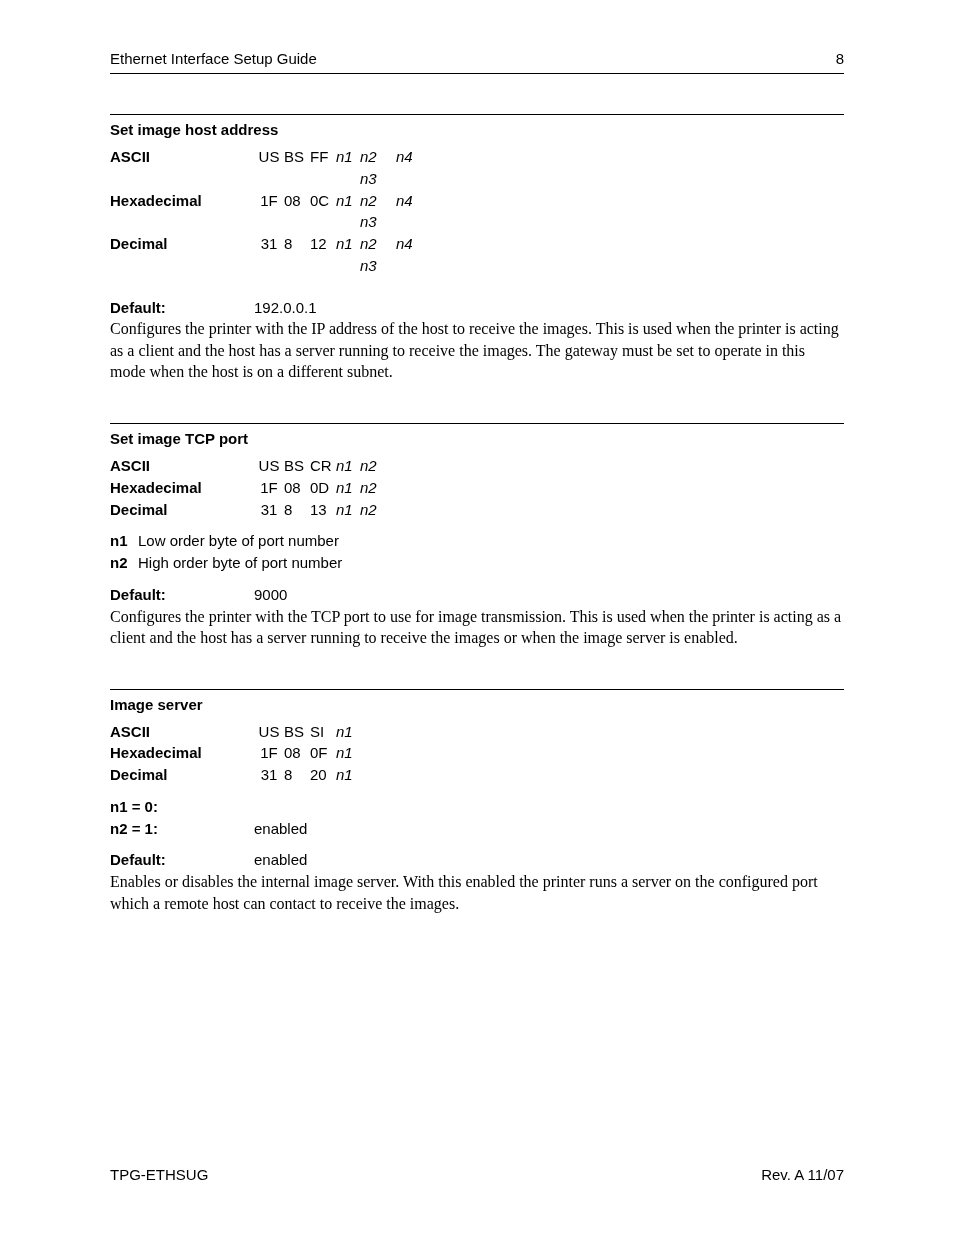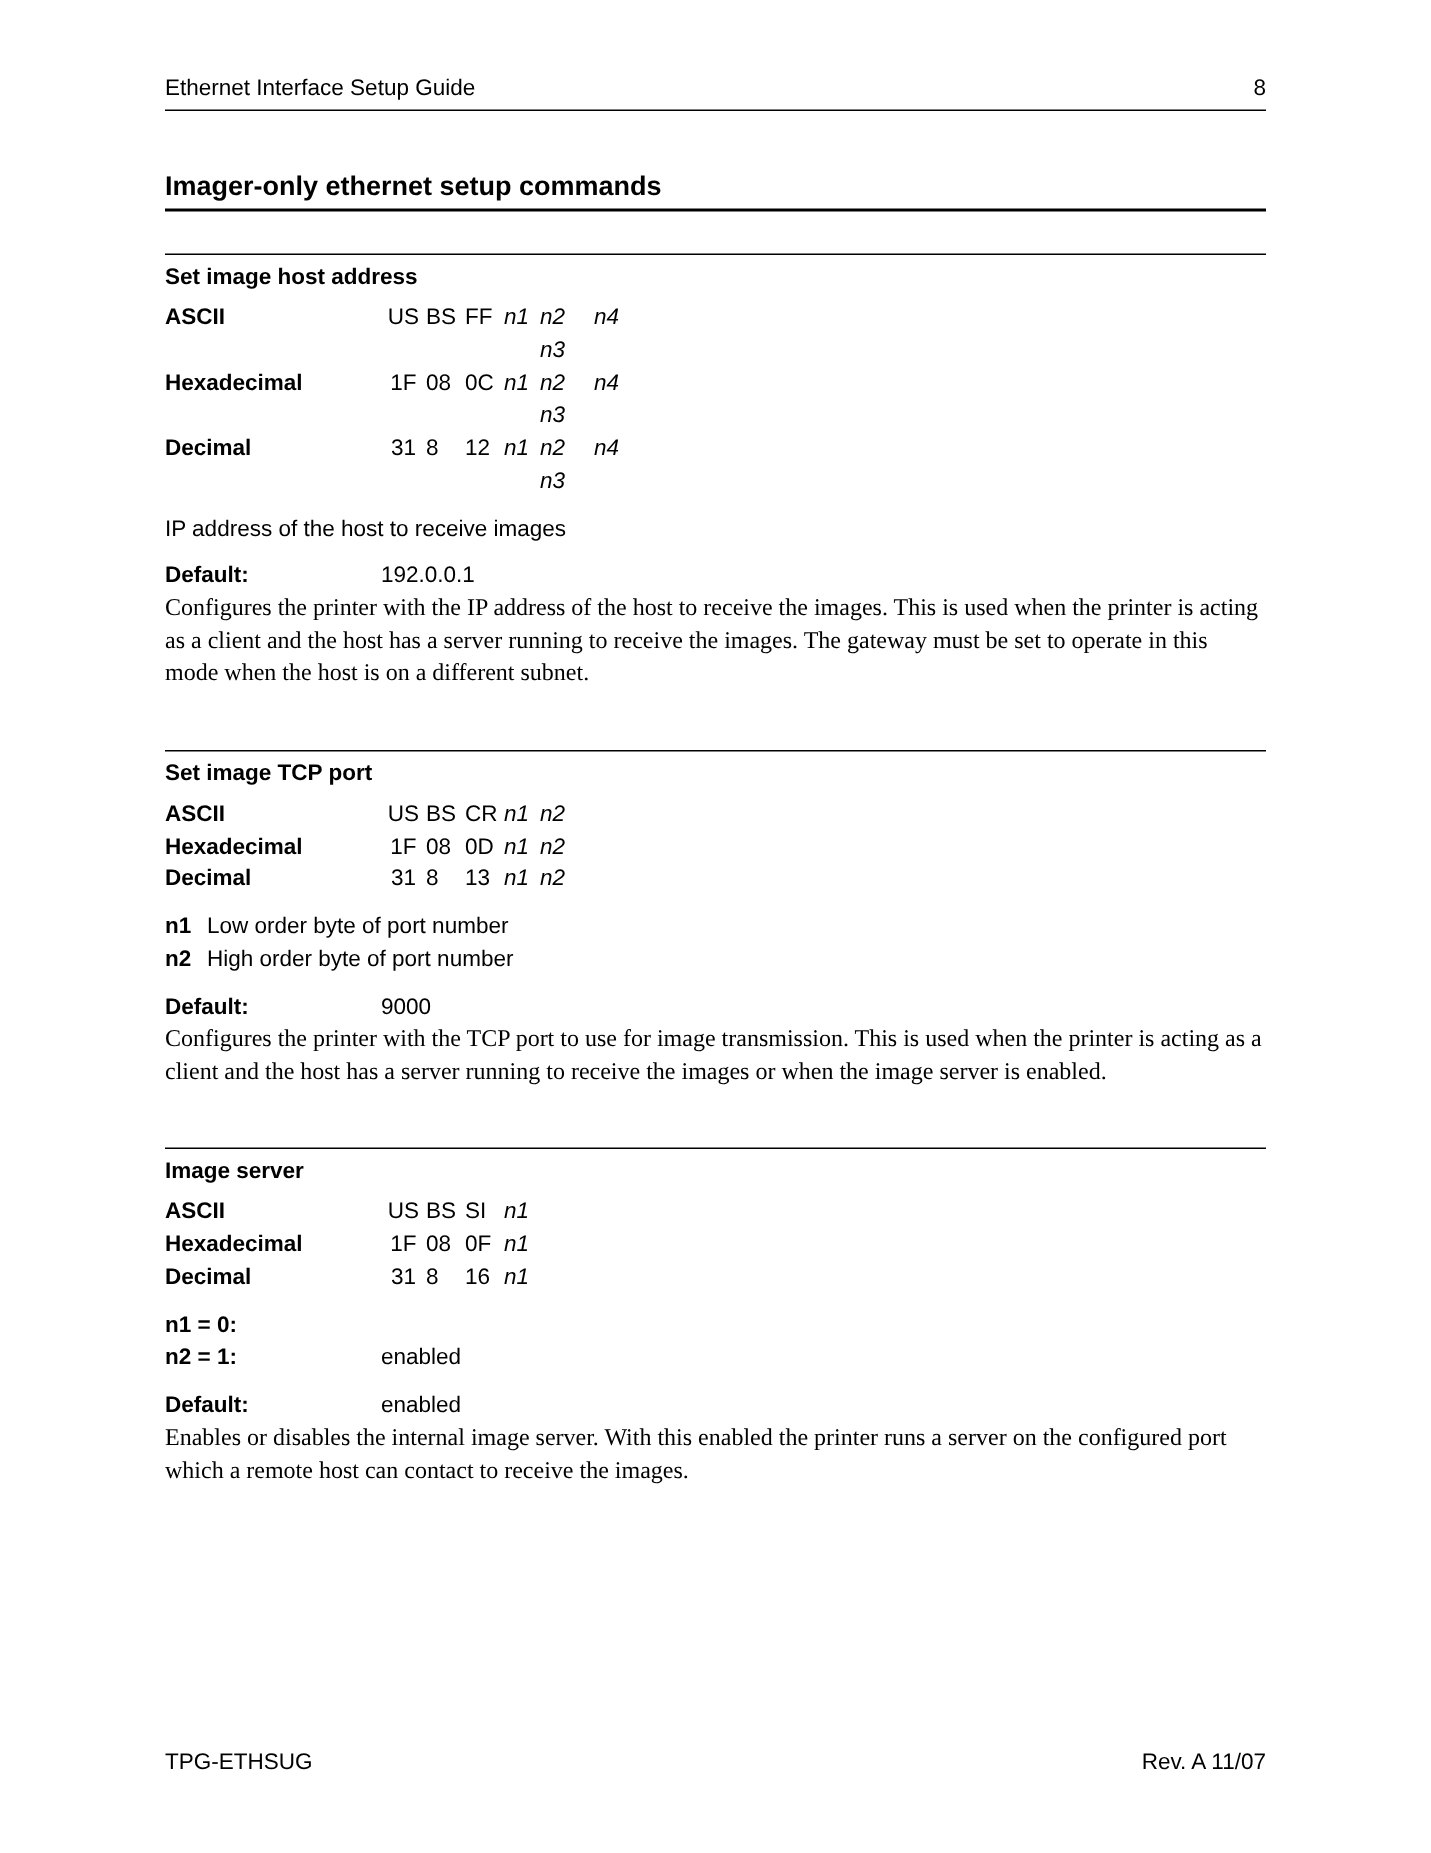--- a/index.html
+++ b/index.html
@@ -101,21 +101,20 @@
 </head>
 <body>
 
 <div class="page">
 
   <div class="running-head">
     <span>Ethernet Interface Setup Guide</span>
     <span>8</span>
   </div>
 
-  <div class="h2">Imager-only ethernet setup commands</div>
 
   <div class="section">
     <div class="sec-rule"></div>
     <div class="sec-title">Set image host address</div>
 
     <div class="row">
       <div class="label">ASCII</div>
       <div class="val codecols">
         <span class="c-a">US</span>
         <span class="c-b">BS</span>
@@ -142,21 +141,20 @@
         <span class="c-a">31</span>
         <span class="c-b">8</span>
         <span class="c-c">12</span>
         <span class="c-d">n1</span>
         <span class="c-e">n2 n3</span>
         <span class="c-f">n4</span>
       </div>
     </div>
 
     <div class="row gap-top">
-      <div class="val">IP address of the host to receive images</div>
     </div>
 
     <div class="row gap-top">
       <div class="label">Default:</div>
       <div class="val">192.0.0.1</div>
     </div>
 
     <div class="body-text">Configures the printer with the IP address of the host to receive the images. This is used when the printer is acting as a client and the host has a server running to receive the images. The gateway must be set to operate in this mode when the host is on a different subnet.</div>
   </div>
 
@@ -236,21 +234,21 @@
         <span class="c-b">08</span>
         <span class="c-c">0F</span>
         <span class="c-d">n1</span>
       </div>
     </div>
     <div class="row">
       <div class="label">Decimal</div>
       <div class="val codecols">
         <span class="c-a">31</span>
         <span class="c-b">8</span>
-        <span class="c-c">16</span>
+        <span class="c-c">20</span>
         <span class="c-d">n1</span>
       </div>
     </div>
 
     <div class="row gap-top">
       <div class="label">n1 = 0:</div>
     </div>
     <div class="row">
       <div class="label">n2 = 1:</div>
       <div class="val">enabled</div>

